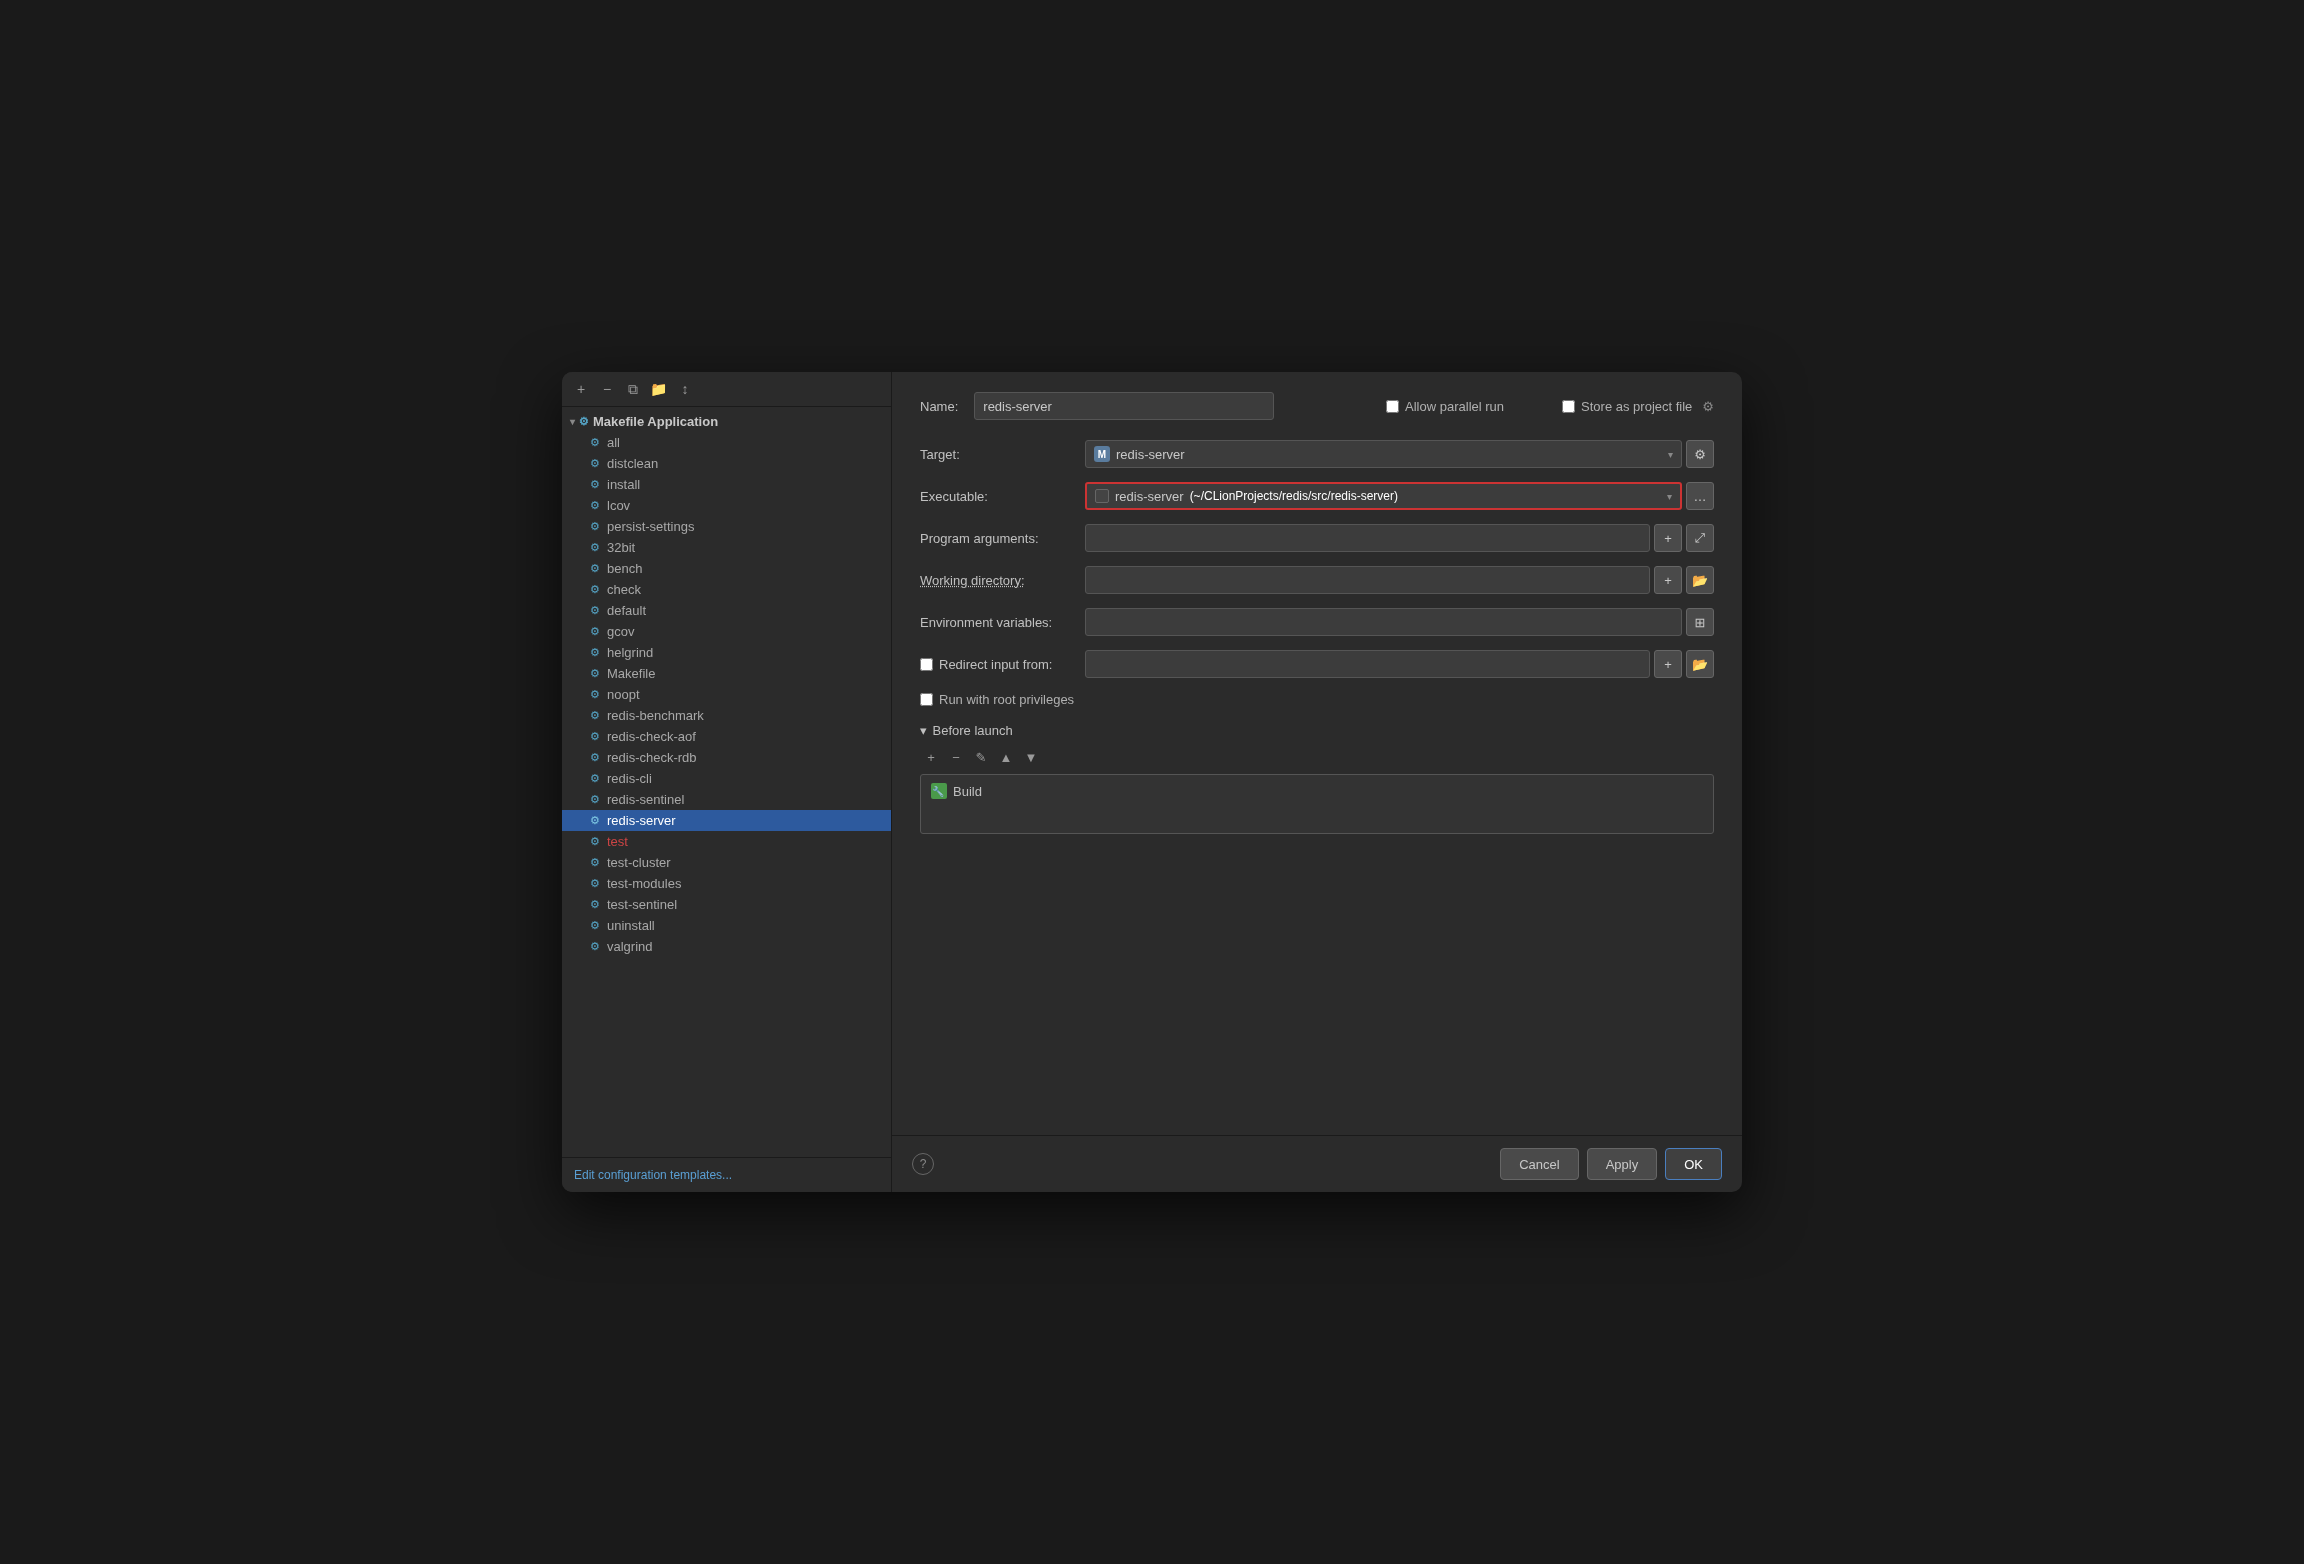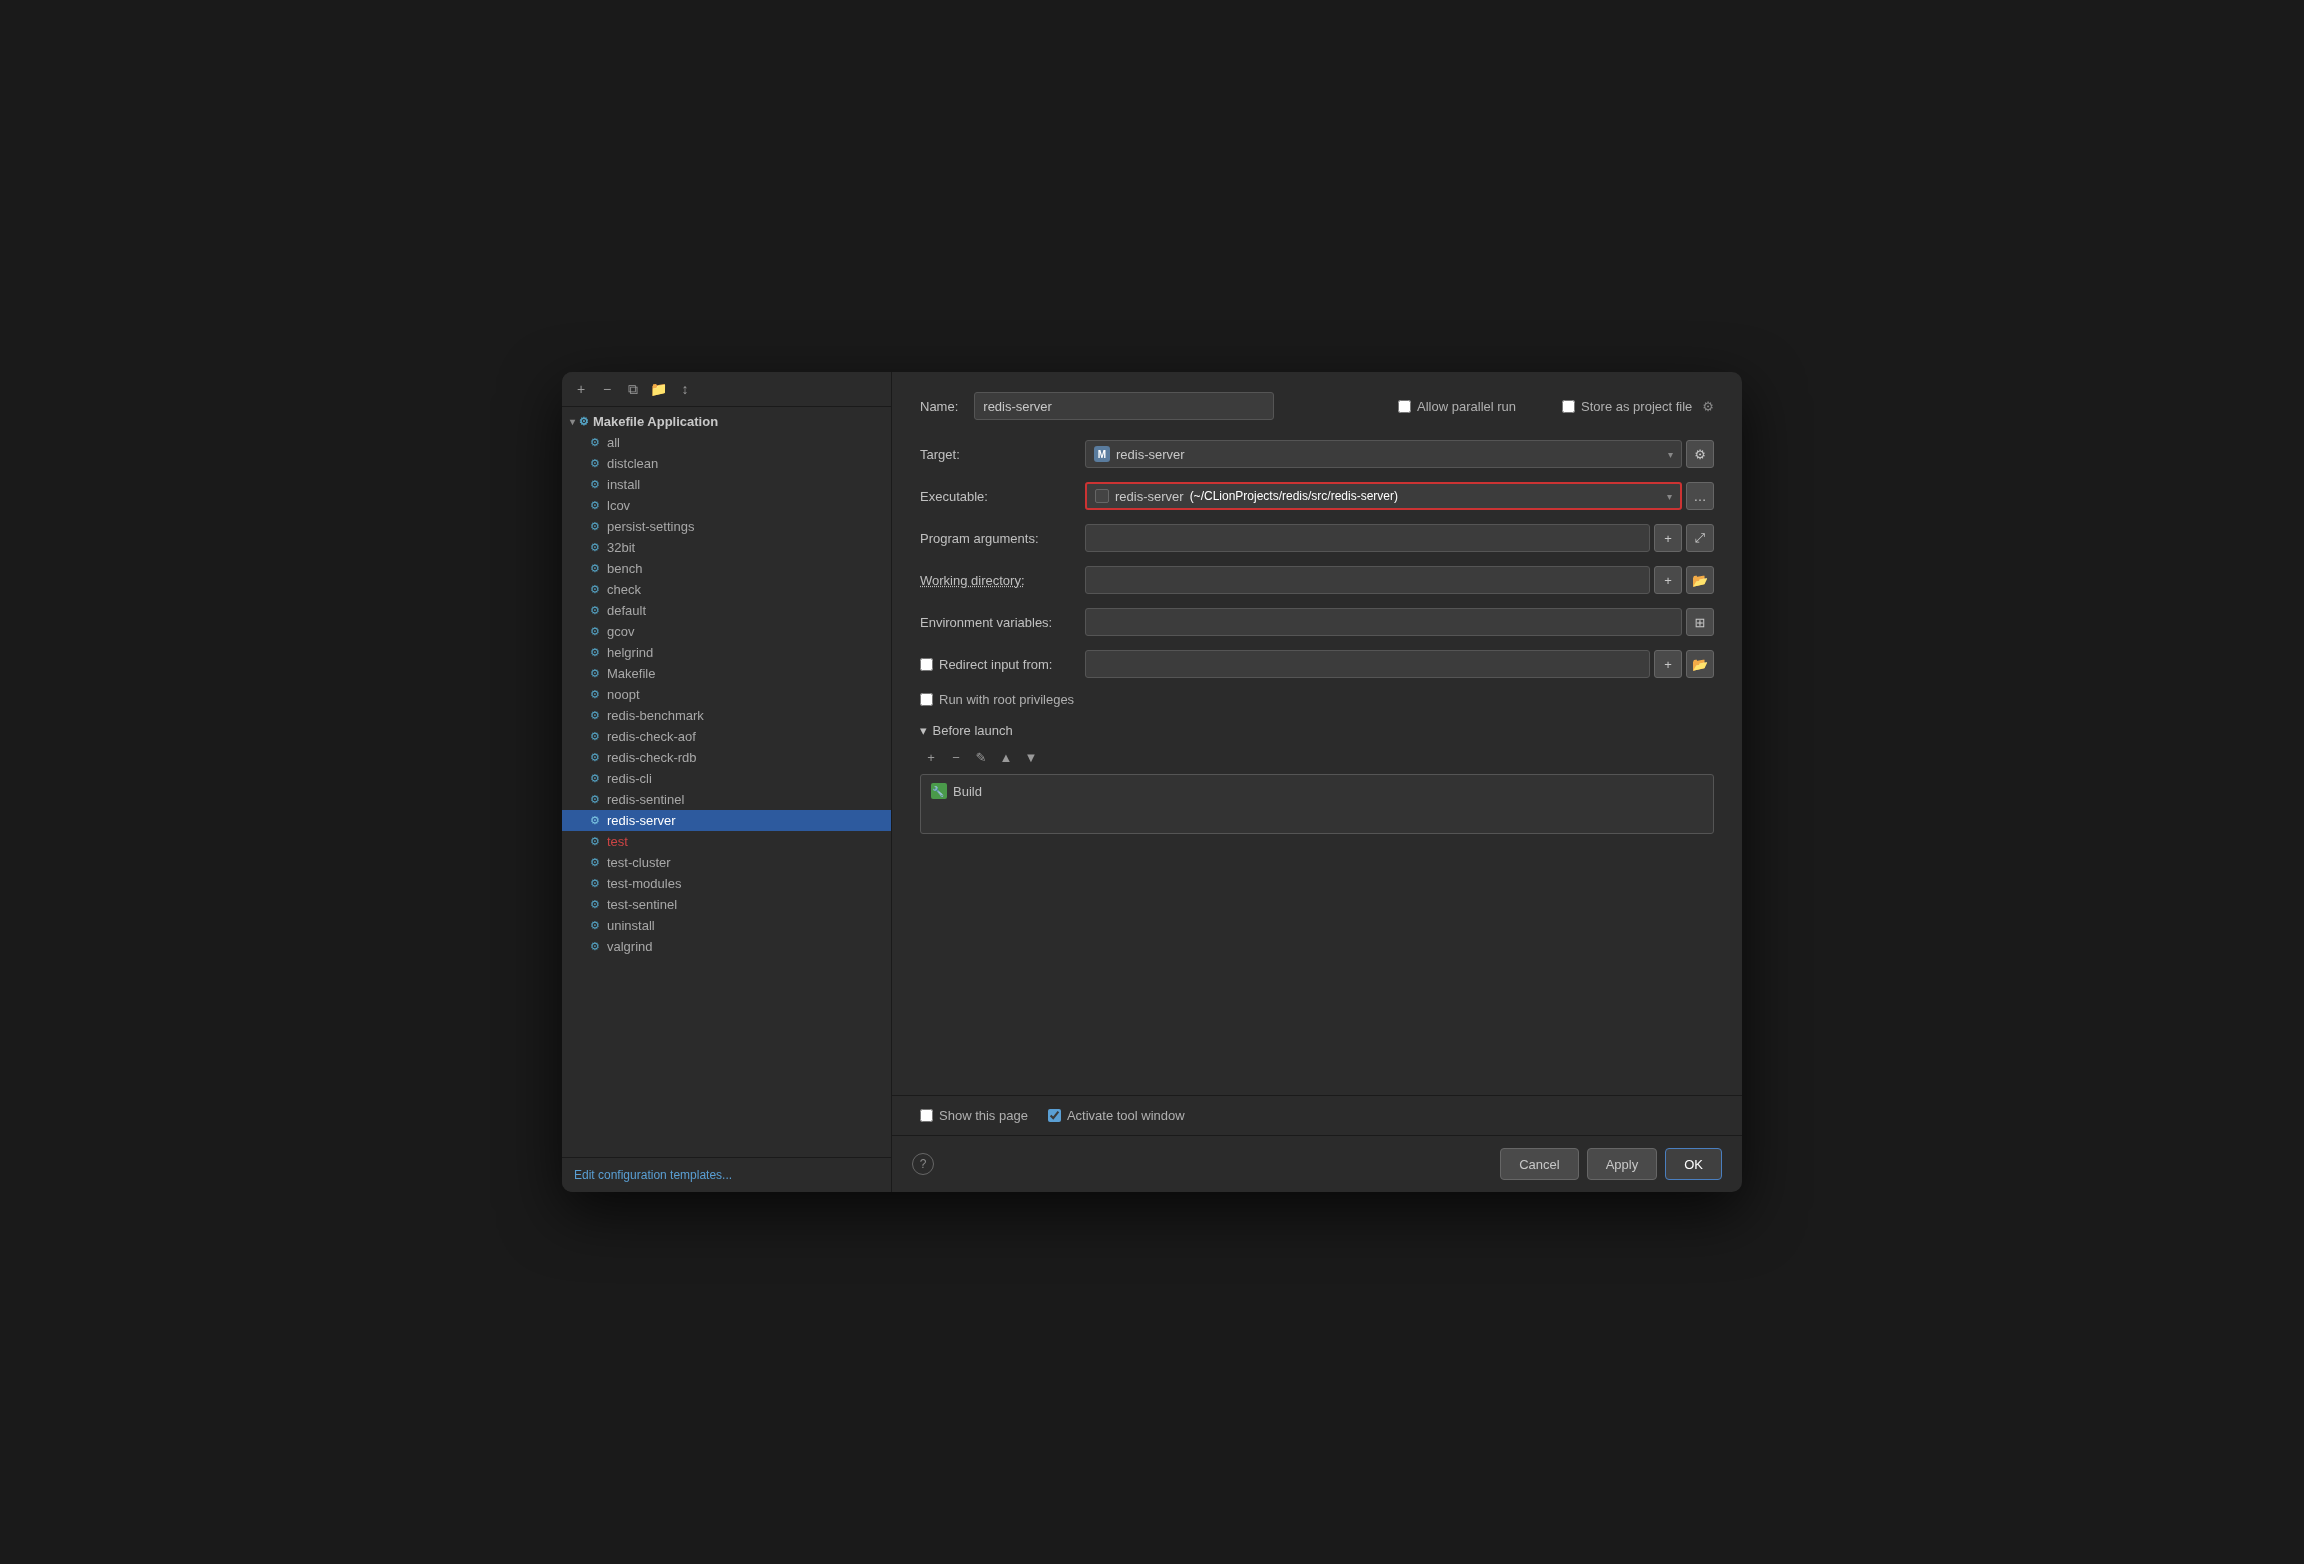--- a/index.html
+++ b/index.html
@@ -207,21 +207,21 @@
       display: flex;
       align-items: center;
       gap: 6px;
       color: #b0b0b0;
       font-size: 13px;
       margin-left: 18px;
     }
     .header-checkboxes {
       display: flex;
       align-items: flex-end;
-      gap: 28px;
+      gap: 40px;
       margin-left: auto;
     }
     .input-with-btn {
       display: flex;
       flex: 1;
       gap: 4px;
     }
     .input-with-btn .form-input { flex: 1; }
     .input-btn {
       width: 28px;
@@ -651,30 +651,20 @@
             <div class="bl-item">
               <div class="build-icon">
                 <span style="color:#fff;font-size:10px;">🔧</span>
               </div>
               <span>Build</span>
             </div>
           </div>
         </div>
       </div>
 
-      <div class="footer-checkboxes">
-        <label class="checkbox-row">
-          <input type="checkbox" style="">
-          <span>Show this page</span>
-        </label>
-        <label class="checkbox-row">
-          <input type="checkbox" checked="" style="">
-          <span>Activate tool window</span>
-        </label>
-      </div>
 
       <div class="bottom-bar">
         <button class="help-btn">?</button>
         <button class="btn">Cancel</button>
         <button class="btn">Apply</button>
         <button class="btn btn-primary">OK</button>
       </div>
     </div>
   </div>
 </div>

